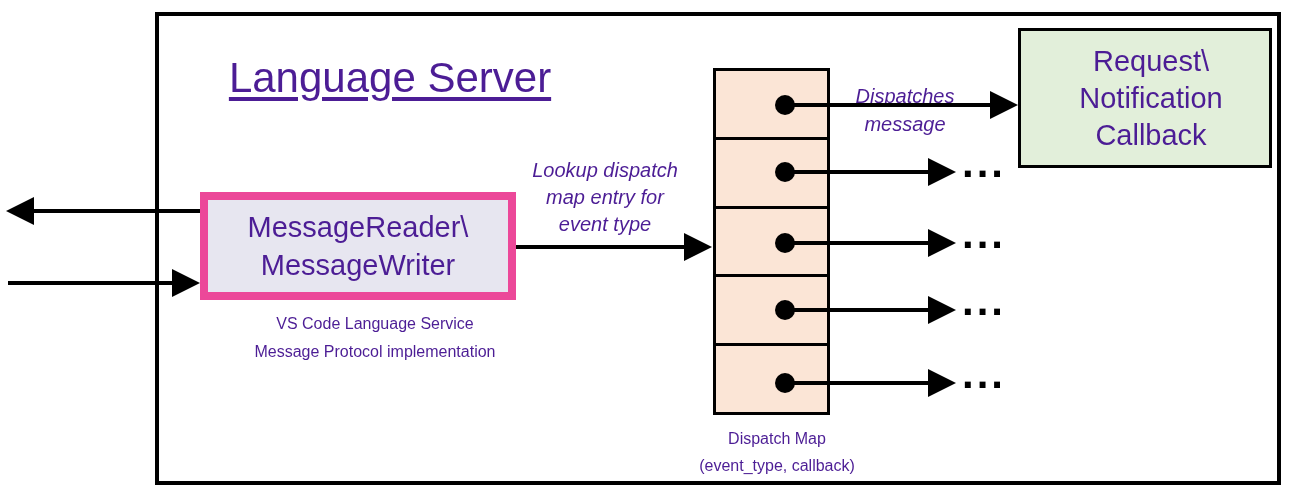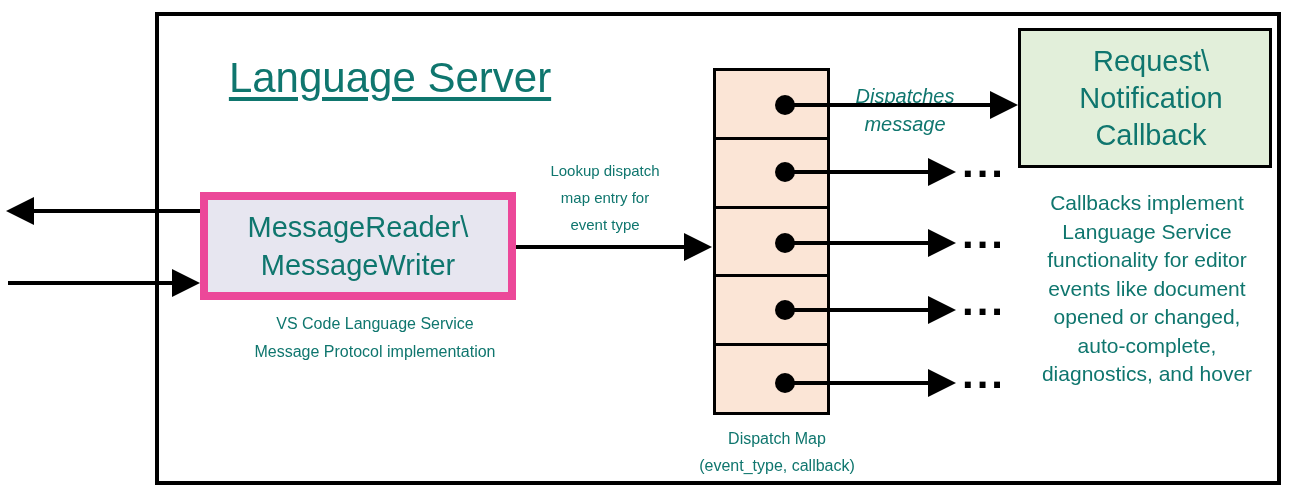--- a/index.html
+++ b/index.html
@@ -2,21 +2,21 @@
 <html><head>
 <meta charset="utf-8">
 <style>
   html, body { margin: 0; padding: 0; background: #ffffff; }
   .canvas {
     position: relative;
     width: 1291px;
     height: 494px;
     background: #ffffff;
     font-family: "Liberation Sans", sans-serif;
-    color: #0f766e;
+    color: #4c1d95;
     overflow: hidden;
   }
   .abs { position: absolute; }
   .multiline { white-space: pre-line; }
 
   .outer-box {
     left: 155px; top: 12px;
     width: 1126px; height: 473px;
     border: 4px solid #000;
     box-sizing: border-box;
@@ -40,22 +40,22 @@
     background: #e7e6f0;
     display: flex; align-items: center; justify-content: center;
     font-size: 29px; line-height: 38px; text-align: center;
   }
   .msg-caption {
     left: 195px; top: 310px; width: 360px;
     font-size: 16px; line-height: 28px; text-align: center;
   }
   .lookup-label {
     left: 500px; top: 157px; width: 210px;
-    font-size: 15px; line-height: 27px;
-    text-align: center;
+    font-size: 20px; line-height: 27px;
+    font-style: italic; text-align: center;
   }
   .stack {
     left: 713px; top: 68px;
     width: 117px; height: 347px;
     border: 3px solid #000; box-sizing: border-box;
     display: flex; flex-direction: column;
   }
   .stack .cell {
     flex: 1 1 0;
     background: #fbe5d6;
@@ -129,27 +129,20 @@
 
   <div class="abs dispatch-label multiline">Dispatches
 message</div>
 
   <div class="abs callback-box" style="background-color: rgb(226, 239, 218);">
     <span class="multiline">Request\
 Notification
 Callback</span>
   </div>
 
-  <div class="abs note multiline">Callbacks implement
-Language Service
-functionality for editor
-events like document
-opened or changed,
-auto-complete,
-diagnostics, and hover</div>
 
   <svg class="overlay" viewBox="0 0 1291 494">
 
     <g>
       <line x1="200" y1="211" x2="32" y2="211"></line>
       <polygon points="6,211 34,197 34,225"></polygon>
     </g>
 
     <g>
       <line x1="8" y1="283" x2="174" y2="283"></line>

